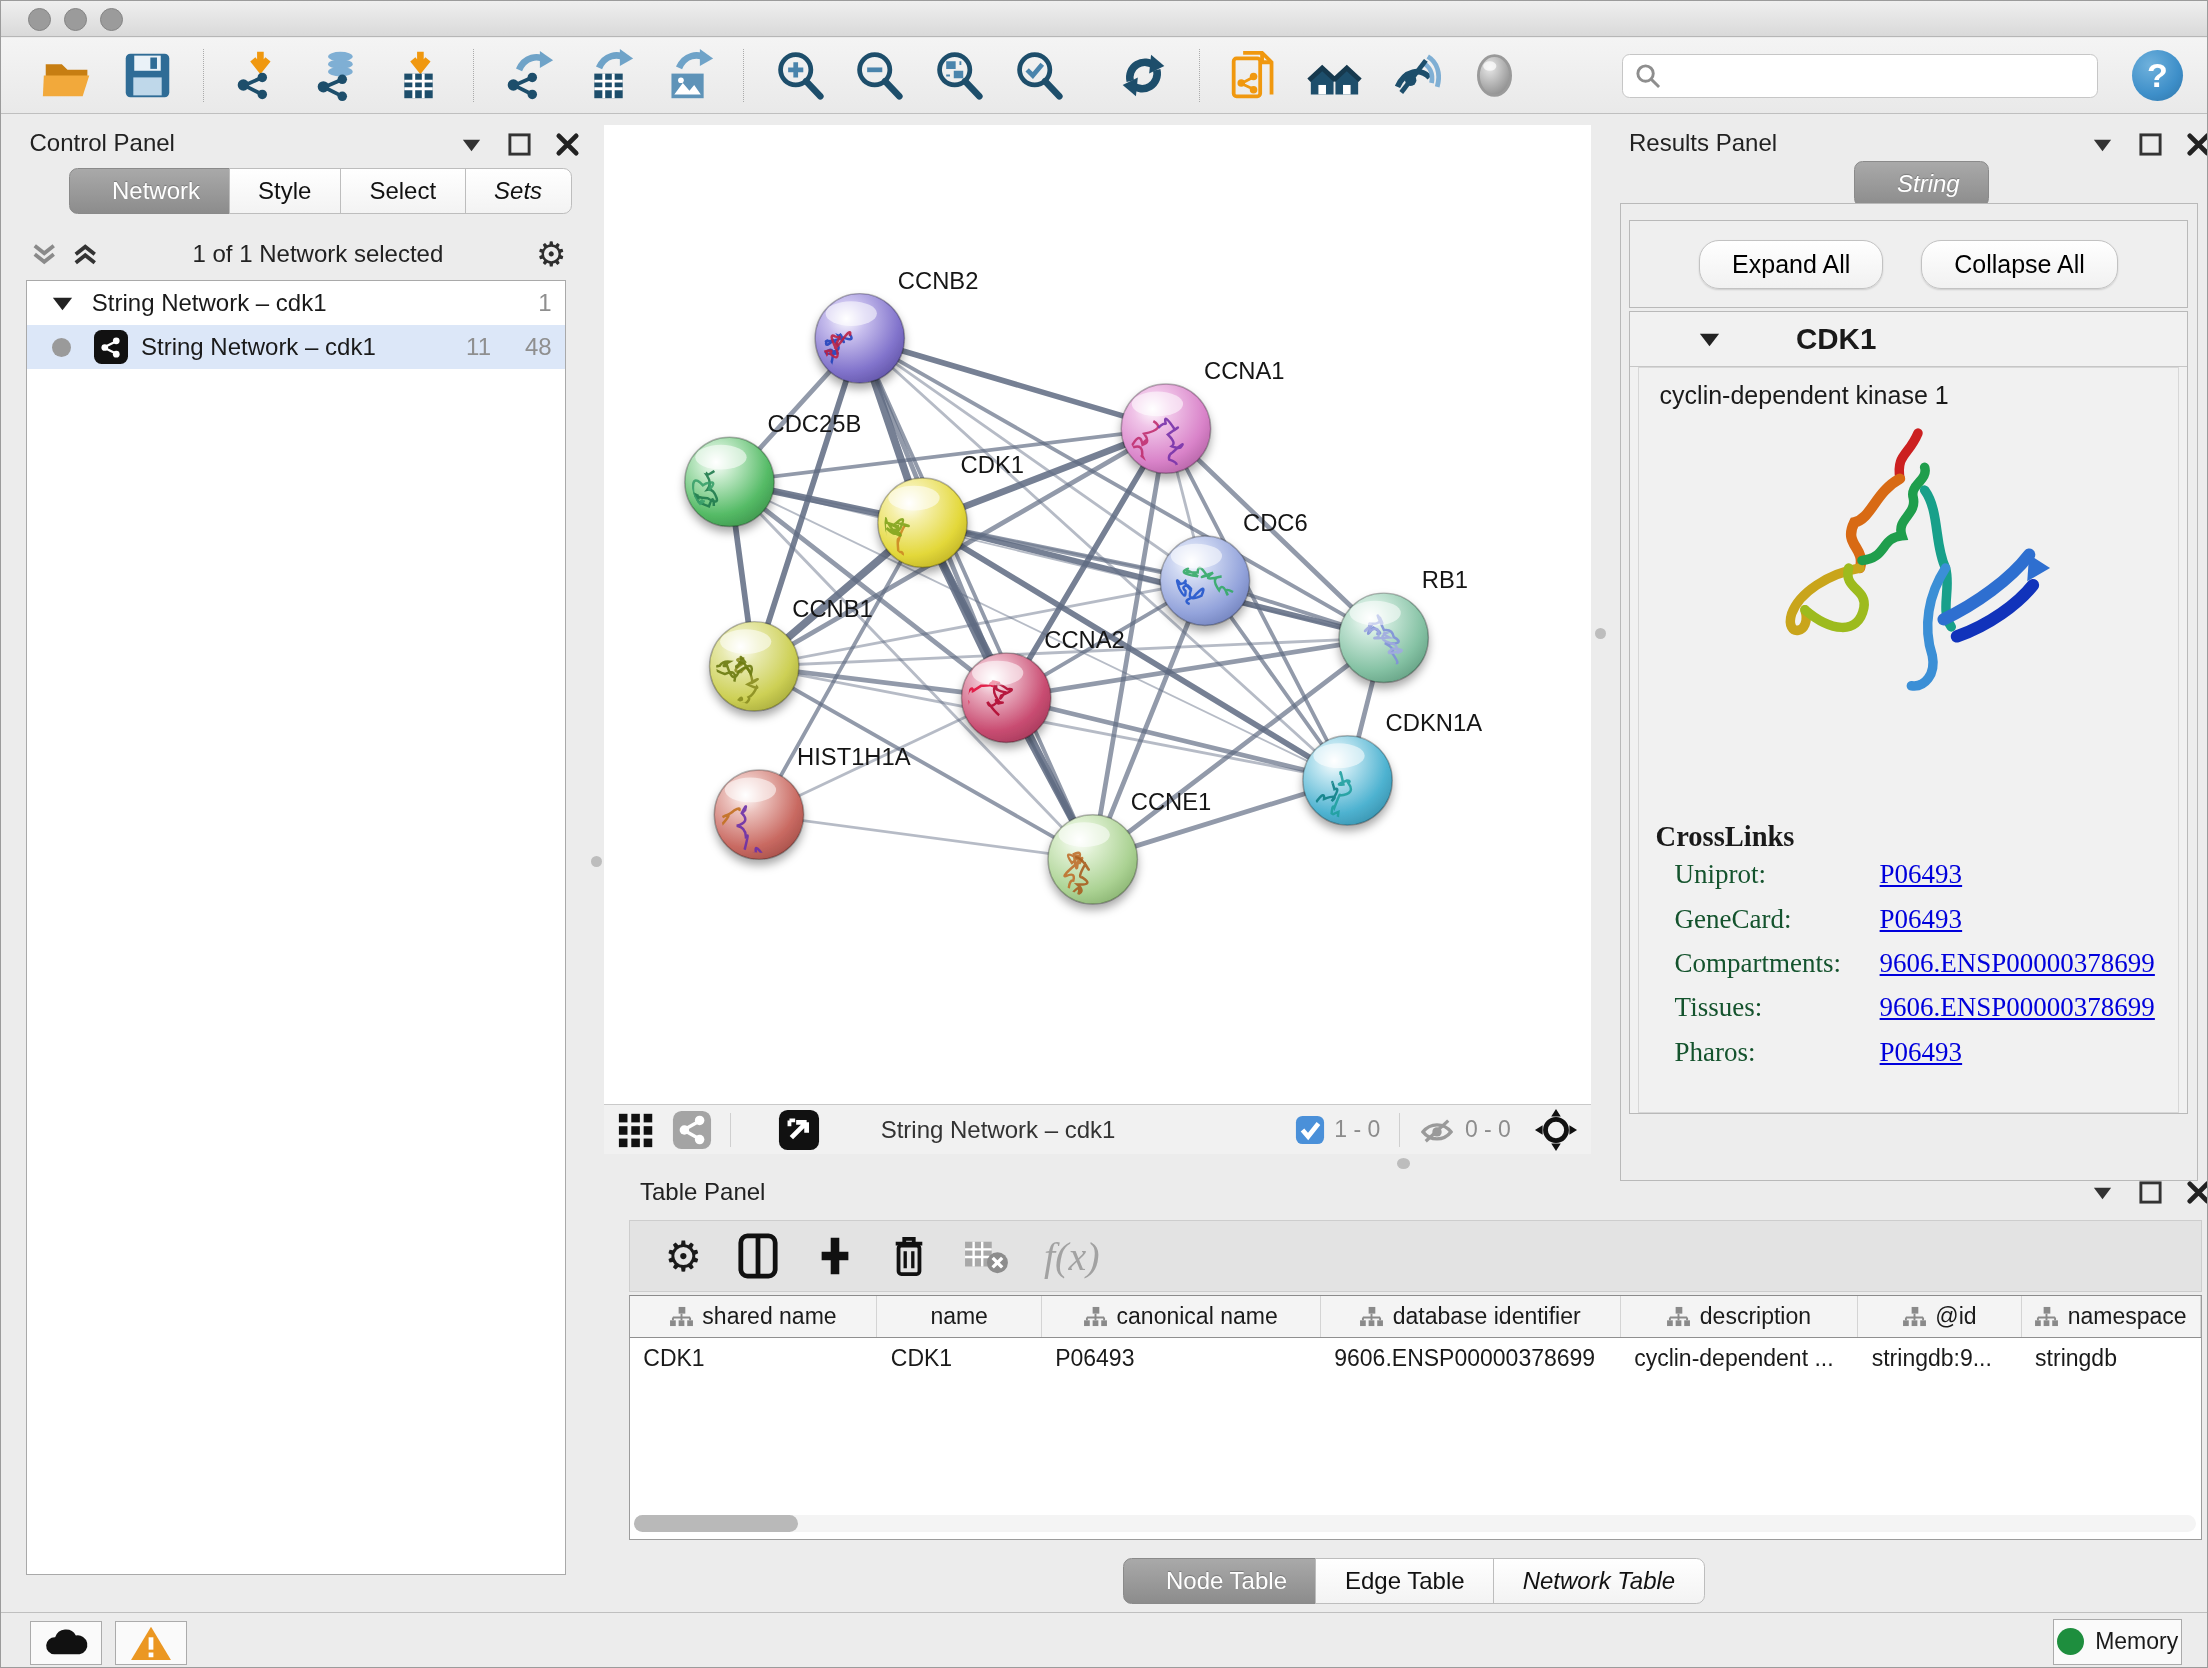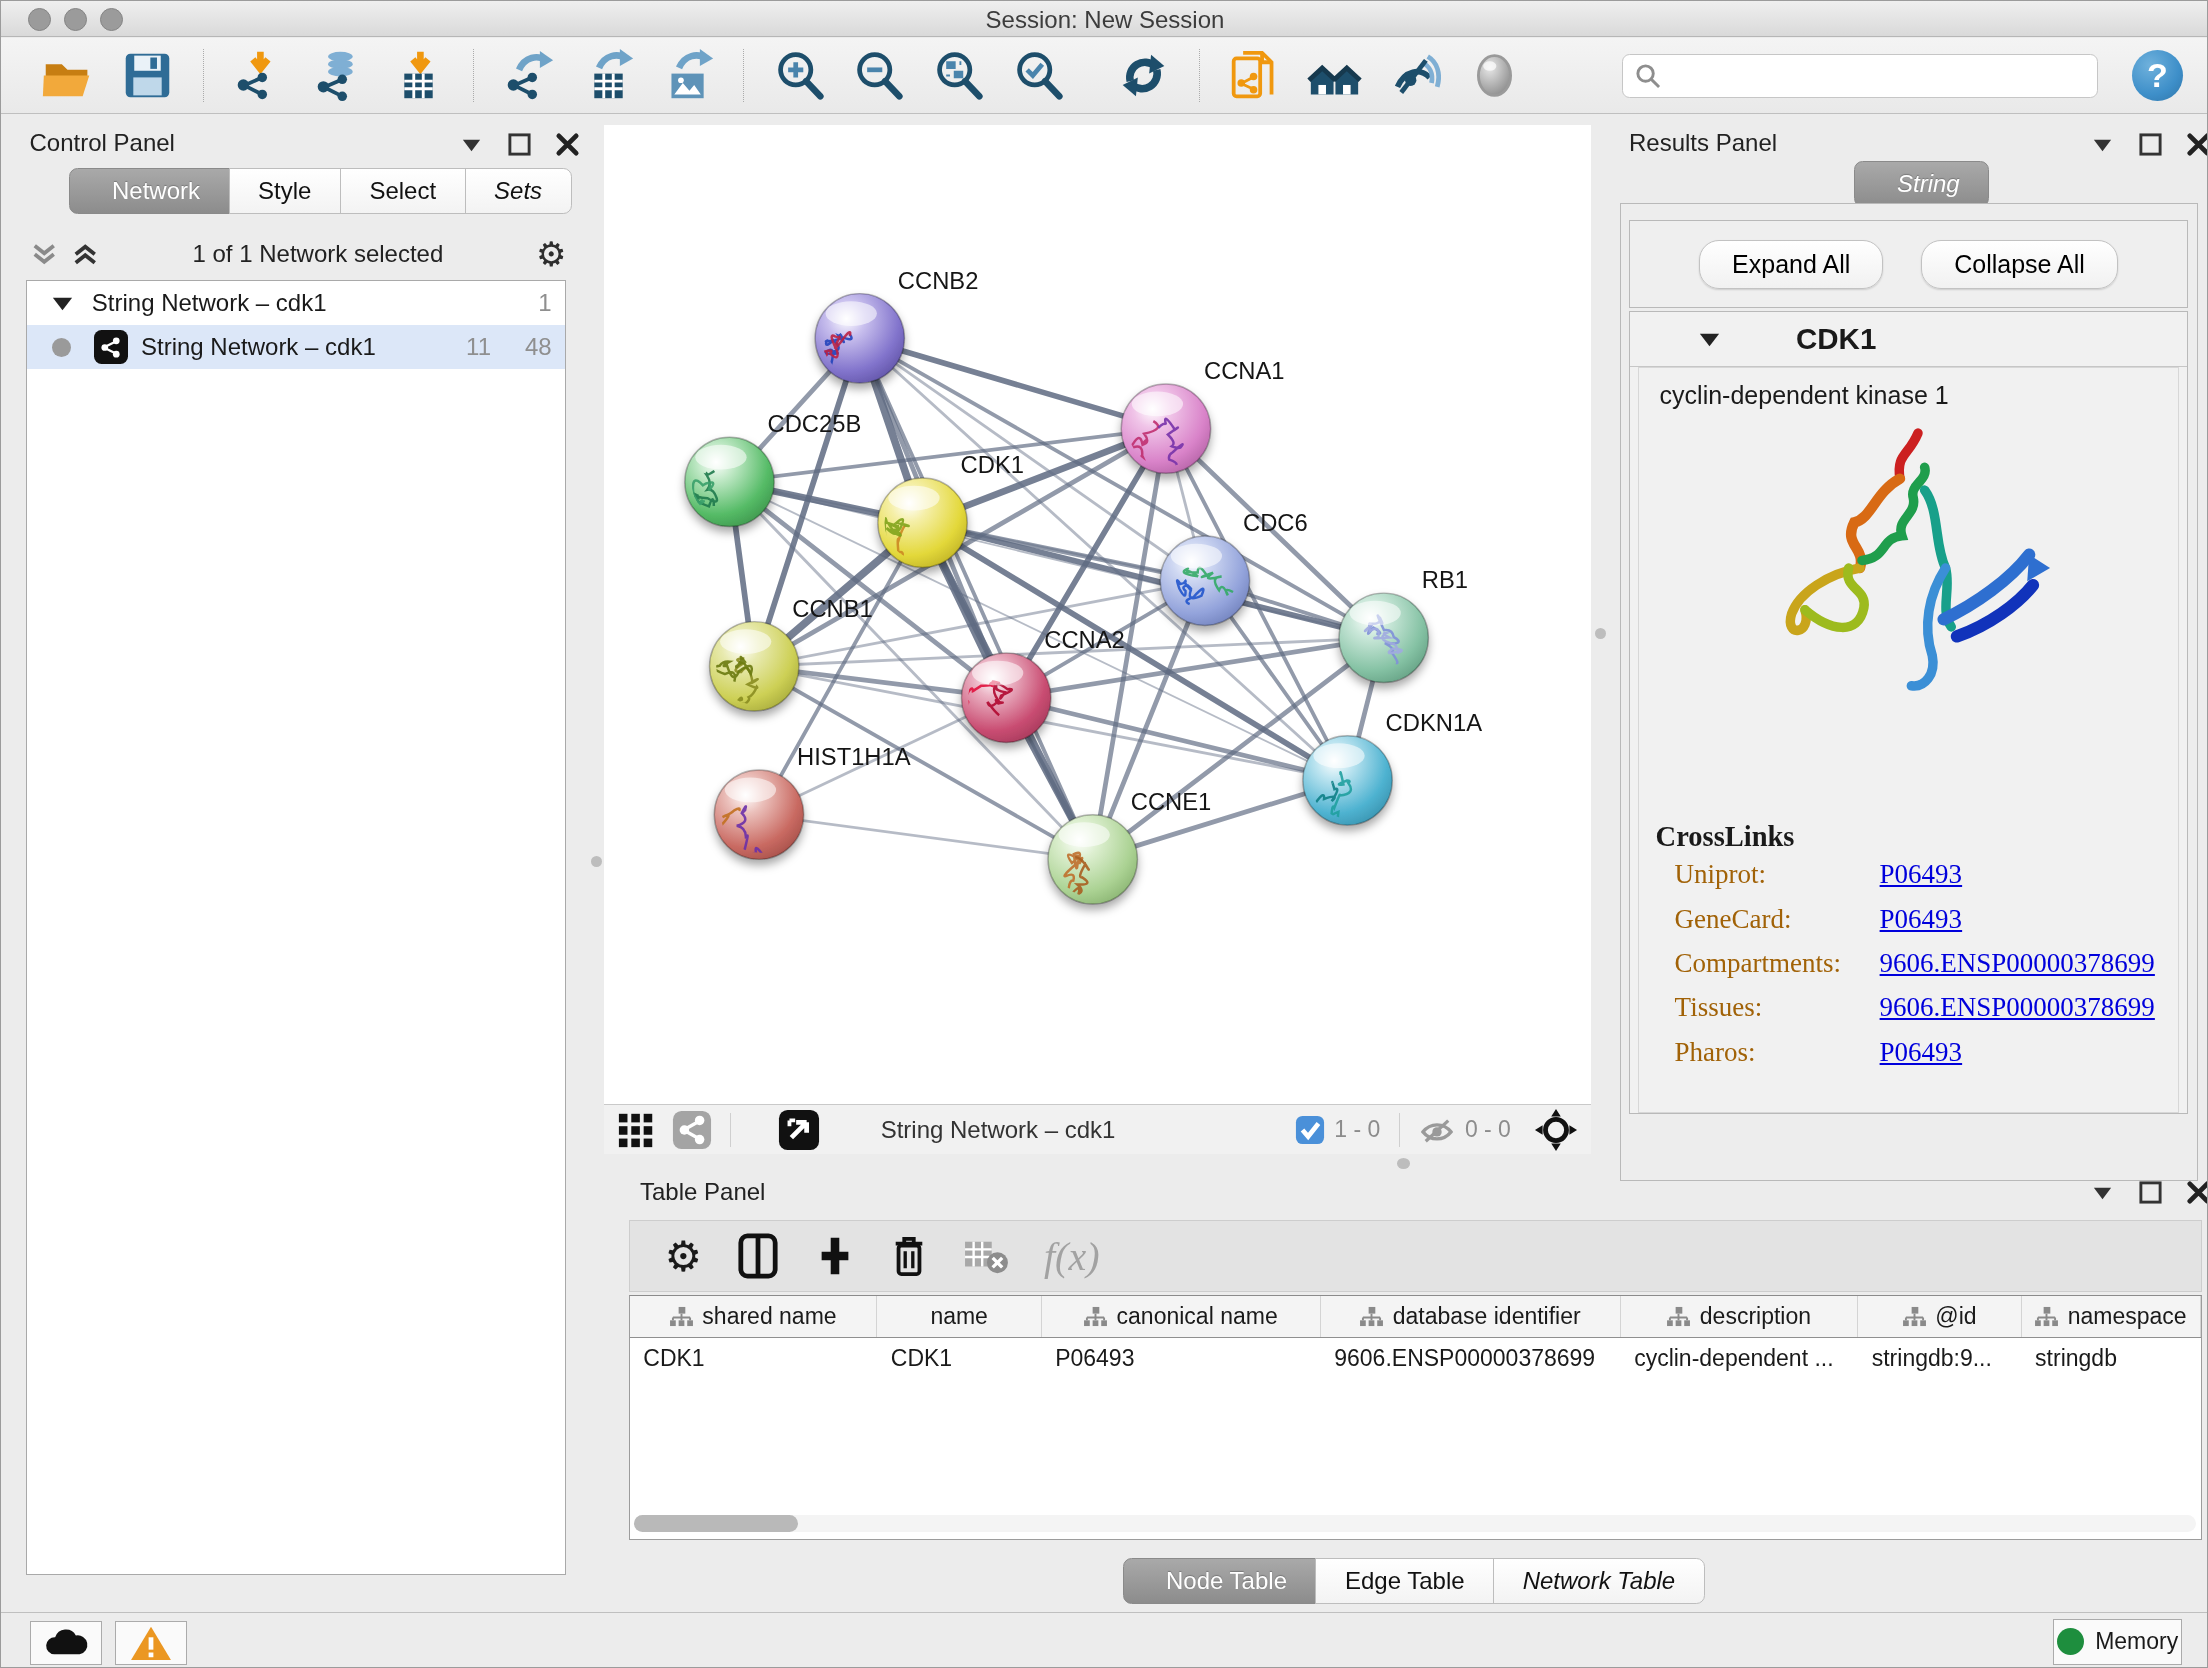--- a/index.html
+++ b/index.html
@@ -76,21 +76,21 @@
     background:#F1F1F1;border:1px solid #B9B9B9;}
   .genehead{height:55px;display:flex;align-items:center;border-bottom:1px solid #C6C6C6;
     padding-left:67px;gap:74px;}
   .genehead .gname{font-size:29.5px;font-weight:bold;}
   .rcontent{position:relative;height:746px;border:1px solid #D7D7D7;margin:0 7.6px;background:#F1F1F1;}
   .gdesc{font-size:25px;padding:13.3px 0 0 21px;}
   .xl-title{font-family:"Liberation Serif",serif;font-weight:bold;font-size:28.5px;
     padding:5.7px 0 0 17px;}
   .xl-row{display:flex;font-family:"Liberation Serif",serif;font-size:27px;
     padding:6.7px 0 6.7px 36px;}
-  .xl-label{width:205px;color:#a16207;}
+  .xl-label{width:205px;color:#14532d;}
   .xl-value{color:#0000DC;text-decoration:underline;}
   
   .tpanel-toolbar{position:absolute;left:628px;top:1219px;width:1573px;height:72px;
     background:#E3E3E3;border:1px solid #CDCDCD;display:flex;align-items:center;padding-left:17px;}
   .ttbtn{background:none;border:none;margin:0 11.4px;display:flex;align-items:center;}
   .dtable{position:absolute;left:628px;top:1294px;width:1573px;height:245px;background:#fff;
     border:1px solid #9C9C9C;border-top:1.9px solid #8B8B8B;overflow:hidden;}
   .dhead{display:flex;background:#F4F4F4;border-bottom:1.9px solid #8F8F8F;height:42px;text-align:right;}
   .dhc{display:flex;align-items:center;justify-content:center;gap:9.5px;font-size:23px;
     border-right:1px solid #D4D4D4;overflow:hidden;white-space:nowrap;}
@@ -114,21 +114,20 @@
 </style>
 </head>
 <body>
 
 <div class="app">
 
   <div class="titlebar">
     <span class="tlight" style="left:27px"></span>
     <span class="tlight" style="left:63px"></span>
     <span class="tlight" style="left:99px"></span>
-    <div class="title-text">Session: New Session</div>
   </div>
 
   <div class="toolbar">
     <button class="tbtn">
         <svg width="53" height="53" viewBox="0 0 56 56">
           <path d="M5,16 h17 l6,6 h21 v8 h-44 z" fill="#C77E12"></path>
           <path d="M3,28 h48 l-7,22 h-42 z" fill="#F2A93B"></path>
         </svg>
       </button>
     <button class="tbtn">

